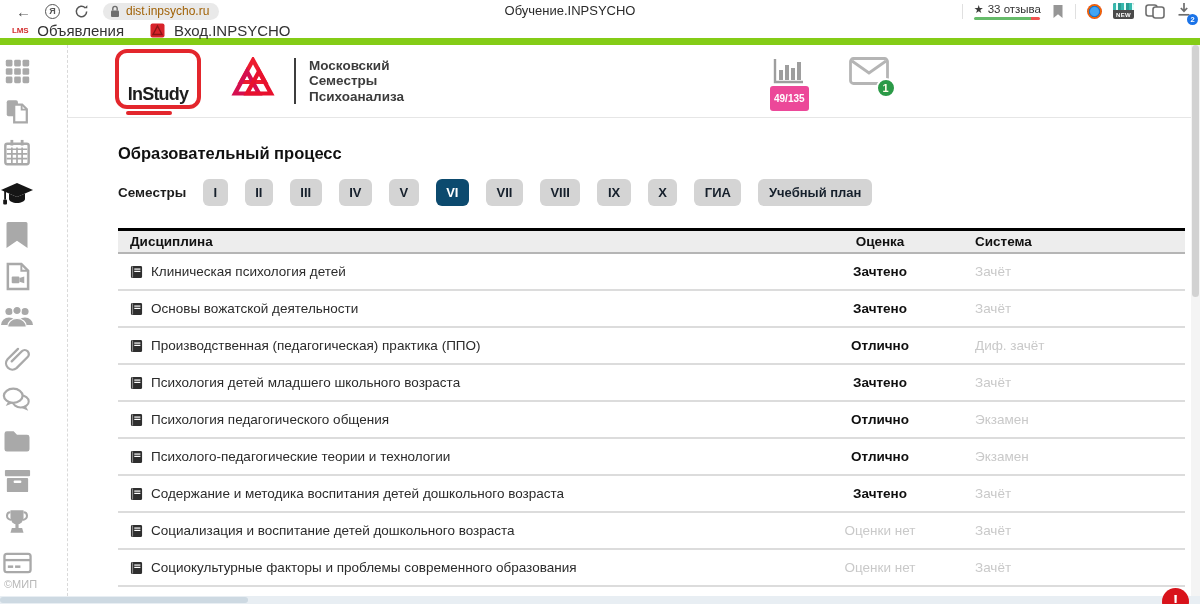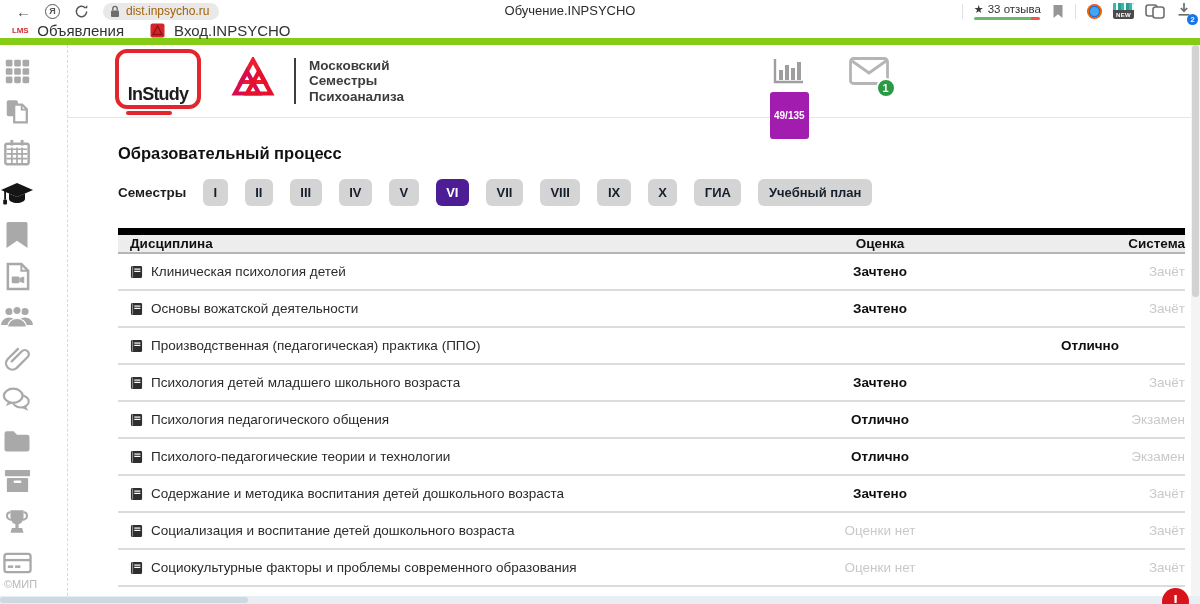--- a/index.html
+++ b/index.html
@@ -56,44 +56,44 @@
     display:flex; align-items:center; padding-left:47px; }
   .instudy { position:relative; width:86px; height:60px; border:4px solid #e3262c; border-radius:12px;
     display:flex; align-items:flex-end; justify-content:center; margin-top:-4px; }
   .instudy-text { font-size:18px; font-weight:bold; color:#1d1d1d; letter-spacing:-.8px; }
   .instudy-stand { position:absolute; left:7px; bottom:-10px; width:46px; height:4px; background:#e3262c; border-radius:2px; }
   .mip-logo { margin-left:26px; }
   .hdr-vdiv { width:2px; height:46px; background:#3d3d3d; margin-left:15px; }
   .inst-text { margin-left:13px; font-size:13.5px; line-height:15.5px; font-weight:bold; color:#3c3c3c; }
   .header-icons { position:absolute; left:702px; top:12px; display:flex; align-items:flex-start; gap:40px; }
   .stat-block { display:flex; flex-direction:column; align-items:center; }
-  .stat-badge { margin-top:7px; background:#a21caf; color:#fff; font-size:10px; font-weight:bold;
-    border-radius:3px; padding:18px 4px; }
+  .stat-badge { margin-top:1px; background:#ec4899; color:#fff; font-size:10px; font-weight:bold;
+    border-radius:3px; padding:7px 4px; }
   .mail-block { position:relative; }
   .mail-badge { position:absolute; right:-7px; bottom:-9px; width:20px; height:20px; border-radius:50%;
     background:#2b9a47; border:2px solid #fff; color:#fffde9; font-size:11px; font-weight:bold;
     display:flex; align-items:center; justify-content:center; }
 
   .page-title { margin:26px 0 0 50px; font-size:16.5px; font-weight:bold; color:#101010; }
 
   .semesters { margin:16px 0 0 50px; display:flex; align-items:center; }
   .sem-label { width:72px; font-size:13.5px; font-weight:bold; color:#1c1c1c; }
   .sem-tabs { display:flex; gap:17px; margin-left:13px; }
   .sem-btn { height:27px; line-height:27px; padding:0 10.5px; border-radius:6px; background:#d4d4d4;
     color:#16202c; font-size:13px; font-weight:bold; text-align:center; cursor:pointer; white-space:nowrap; }
-  .sem-btn.active { background:#4c1d95; color:#fff; }
+  .sem-btn.active { background:#0c4a6e; color:#fff; }
 
   
   .table { margin:22px 0 0 50px; width:1067px; }
   .thead { display:flex; align-items:center; height:26px; background:#ededed;
-    border-top:7px solid #000000; border-bottom:2px solid #b5b5b5;
+    border-top:3px solid #000000; border-bottom:2px solid #b5b5b5;
     font-weight:bold; font-size:13.5px; color:#111; }
   .col-disc { flex:1; padding-left:12px; display:flex; align-items:center; gap:8px; }
   .col-grade { width:190px; text-align:center; }
-  .col-system { width:210px; text-align:right; }
+  .col-system { width:210px; text-align:left; }
   .trow { display:flex; align-items:center; height:37px; border-bottom:2px solid #dcdcdc;
     position:relative; font-size:13.5px; background:#fff; }
   .disc-label { color:#2b2b2b; }
   .grade { font-weight:bold; color:#0f0f0f;text-align:center; }
   .grade.empty { font-weight:normal; color:#c9c9c9; }
   .col-system.val { color:#c9c9c9; font-weight:normal; }
   .alert-badge { display:none; position:absolute; right:-4px; top:1px; width:27px; height:27px;
     border-radius:50%; background:#d8131b; color:#fff; font-weight:bold; font-size:17px;
     align-items:center; justify-content:center; z-index:5; }
   .trow.has-alert .alert-badge { display:flex; }
@@ -385,20 +385,21 @@
             <span class="col-disc">
               <svg width="13" height="14" viewBox="0 0 14 14">
                 <path d="M2.5.5h9A1.5 1.5 0 0 1 13 2v10a1.5 1.5 0 0 1-1.5 1.5h-9A1.5 1.5 0 0 1 1 12V2A1.5 1.5 0 0 1 2.5.5z" fill="#2e2e2e"></path>
                 <rect x="2.1" y="1" width="1.2" height="12" fill="#8a8a8a"></rect>
                 <rect x="4.6" y="3.2" width="6.6" height="1.3" fill="#fff"></rect>
                 <rect x="4.6" y="5.7" width="6.6" height="1.3" fill="#fff"></rect>
               </svg>
               <span class="disc-label">Производственная (педагогическая) практика (ППО)</span>
             </span>
             <span class="col-grade"><span class="grade filled">Отлично</span></span>
+            <span class="col-system val">Диф. зачёт</span>
 
           </div>
 
           <div class="trow">
             <span class="col-disc">
               <svg width="13" height="14" viewBox="0 0 14 14">
                 <path d="M2.5.5h9A1.5 1.5 0 0 1 13 2v10a1.5 1.5 0 0 1-1.5 1.5h-9A1.5 1.5 0 0 1 1 12V2A1.5 1.5 0 0 1 2.5.5z" fill="#2e2e2e"></path>
                 <rect x="2.1" y="1" width="1.2" height="12" fill="#8a8a8a"></rect>
                 <rect x="4.6" y="3.2" width="6.6" height="1.3" fill="#fff"></rect>
                 <rect x="4.6" y="5.7" width="6.6" height="1.3" fill="#fff"></rect>

